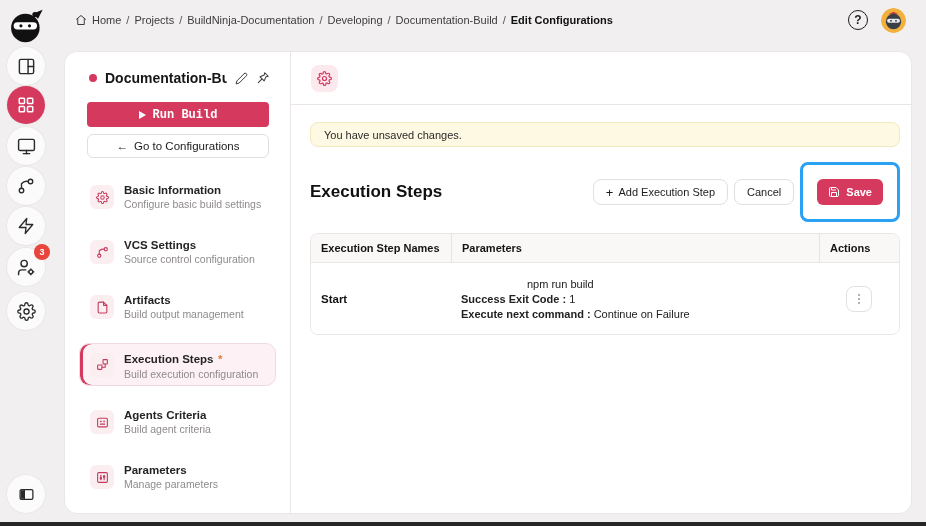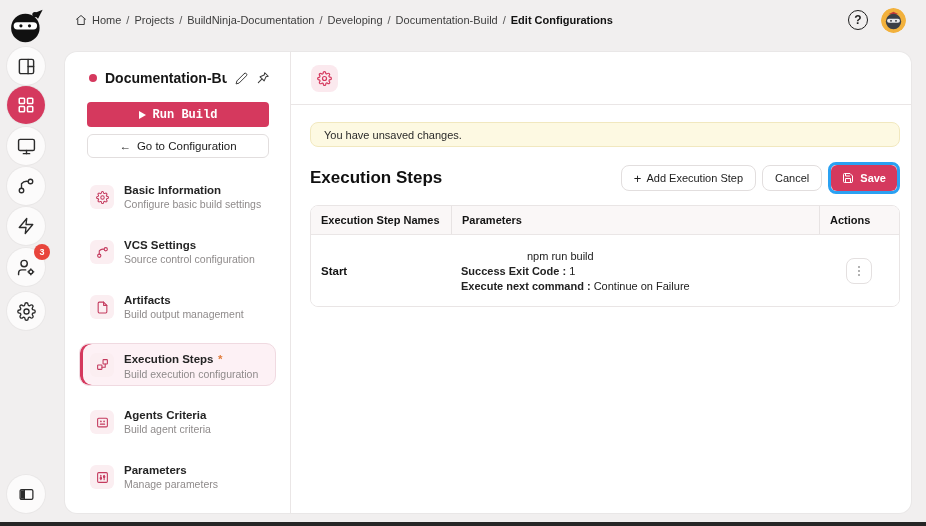--- a/index.html
+++ b/index.html
@@ -96,21 +96,21 @@
   }
   .section-row { display:flex; align-items:center; margin-bottom:11px; }
   .section-title { font-size:17px; font-weight:bold; color:#101010; }
   .section-actions { margin-left:auto; display:flex; align-items:center; gap:6px; }
   .btn-light {
     height:26px; background:#fff; border:1px solid #e2dede; border-radius:8px;
     font-size:11px; color:#1c1c1c; padding:0 12px; cursor:pointer; font-family:inherit;
     display:flex; align-items:center; gap:5px;
   }
   .plus-glyph { font-size:13px; line-height:1; }
-  .save-highlight { border:3px solid #2aa1f2; border-radius:8px; padding:0; }
+  .save-highlight { border:3px solid #2aa1f2; border-radius:8px; padding:14px; }
   .btn-save {
     height:26px; background:#d5395e; border:none; border-radius:6px;
     font-size:11px; font-weight:bold; color:#fff; padding:0 11px; cursor:pointer; font-family:inherit;
     display:flex; align-items:center; gap:6px;
   }
 
   
   .steps-table { border:1px solid #e9e5e5; border-radius:8px; overflow:hidden; }
   .t-head { display:grid; grid-template-columns:140px 1fr 80px; background:#faf7f7; height:29px; border-bottom:1px solid #eae6e6; }
   .t-head .th {
@@ -267,21 +267,21 @@
       </span>
     </div>
 
     <button class="btn-run">
       <span class="play-tri"></span>
       <span>Run Build</span>
     </button>
 
     <button class="btn-goto">
       <span>←</span>
-      <span>Go to Configuration</span>
+      <span>Go to Configurations</span>
     </button>
 
     <div class="menu">
 
       <div class="menu-item">
         <span class="mi-icon">
           <svg width="13" height="13" viewBox="0 0 24 24" fill="none" stroke="currentColor" stroke-width="1.9" stroke-linecap="round" stroke-linejoin="round">
             <circle cx="12" cy="12" r="3.2"></circle>
             <path d="M19.4 15a1.65 1.65 0 0 0 .33 1.82l.06.06a2 2 0 1 1-2.83 2.83l-.06-.06a1.65 1.65 0 0 0-1.82-.33 1.65 1.65 0 0 0-1 1.51V21a2 2 0 1 1-4 0v-.09a1.65 1.65 0 0 0-1-1.51 1.65 1.65 0 0 0-1.82.33l-.06.06a2 2 0 1 1-2.83-2.83l.06-.06a1.65 1.65 0 0 0 .33-1.82 1.65 1.65 0 0 0-1.51-1H3a2 2 0 1 1 0-4h.09a1.65 1.65 0 0 0 1.51-1 1.65 1.65 0 0 0-.33-1.82l-.06-.06a2 2 0 1 1 2.83-2.83l.06.06a1.65 1.65 0 0 0 1.82.33h.01a1.65 1.65 0 0 0 1-1.51V3a2 2 0 1 1 4 0v.09a1.65 1.65 0 0 0 1 1.51 1.65 1.65 0 0 0 1.82-.33l.06-.06a2 2 0 1 1 2.83 2.83l-.06.06a1.65 1.65 0 0 0-.33 1.82v.01a1.65 1.65 0 0 0 1.51 1H21a2 2 0 1 1 0 4h-.09a1.65 1.65 0 0 0-1.51 1z"></path>
           </svg>

